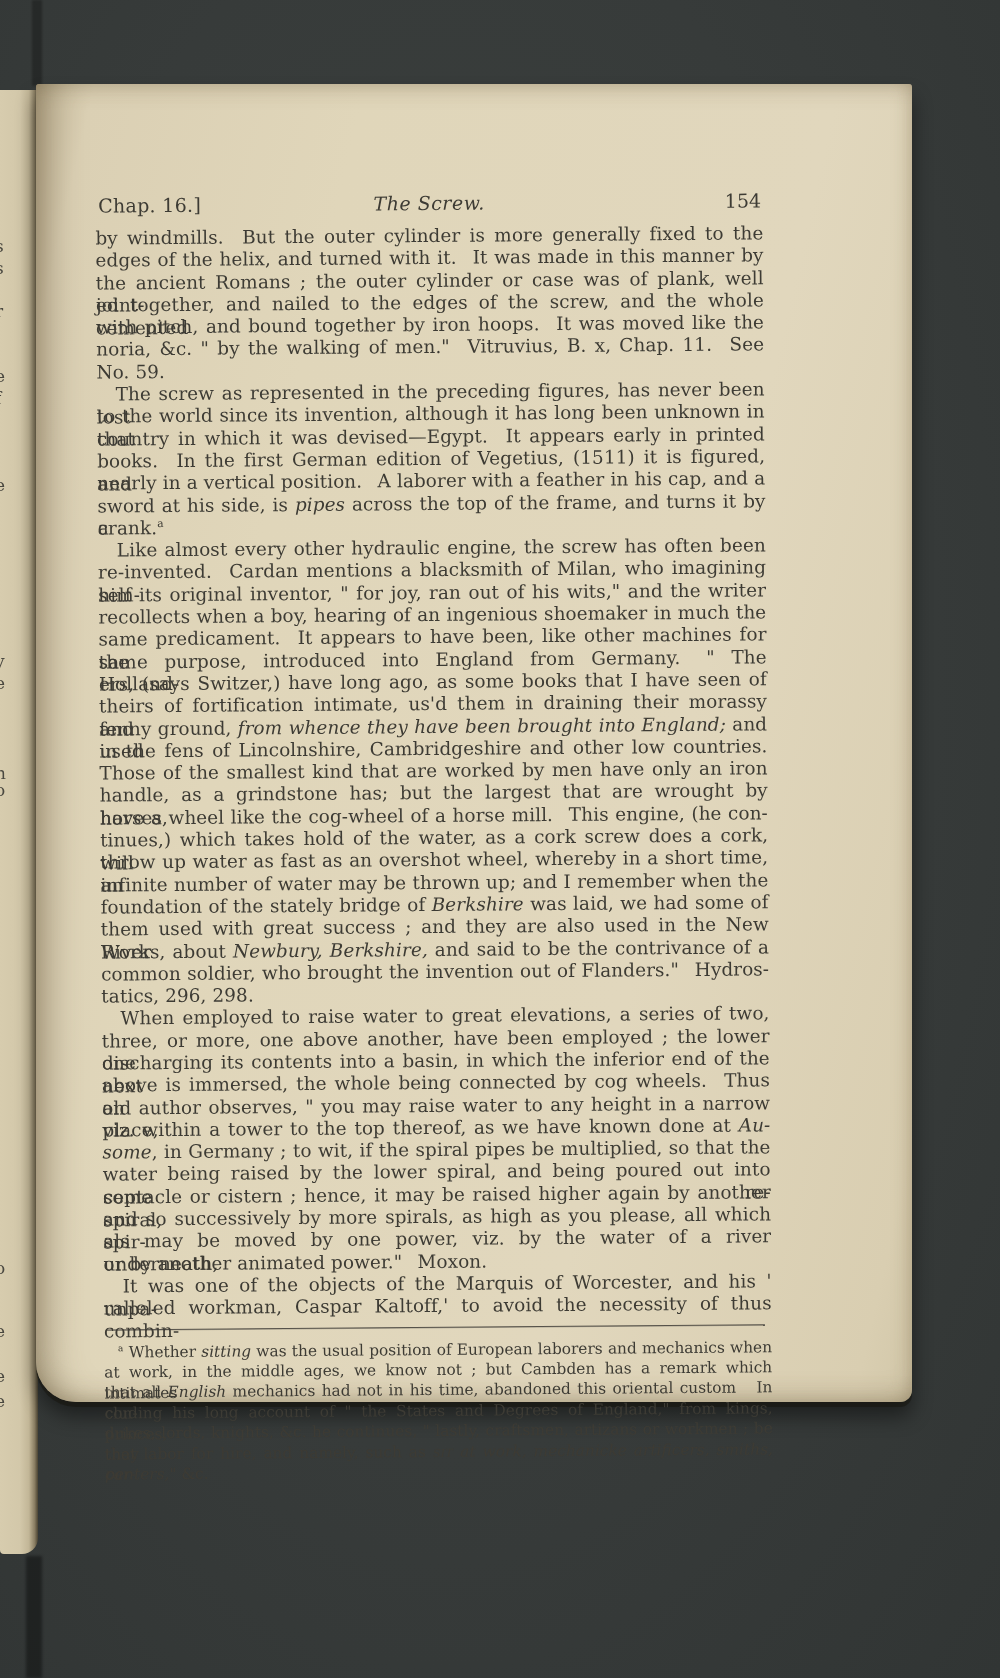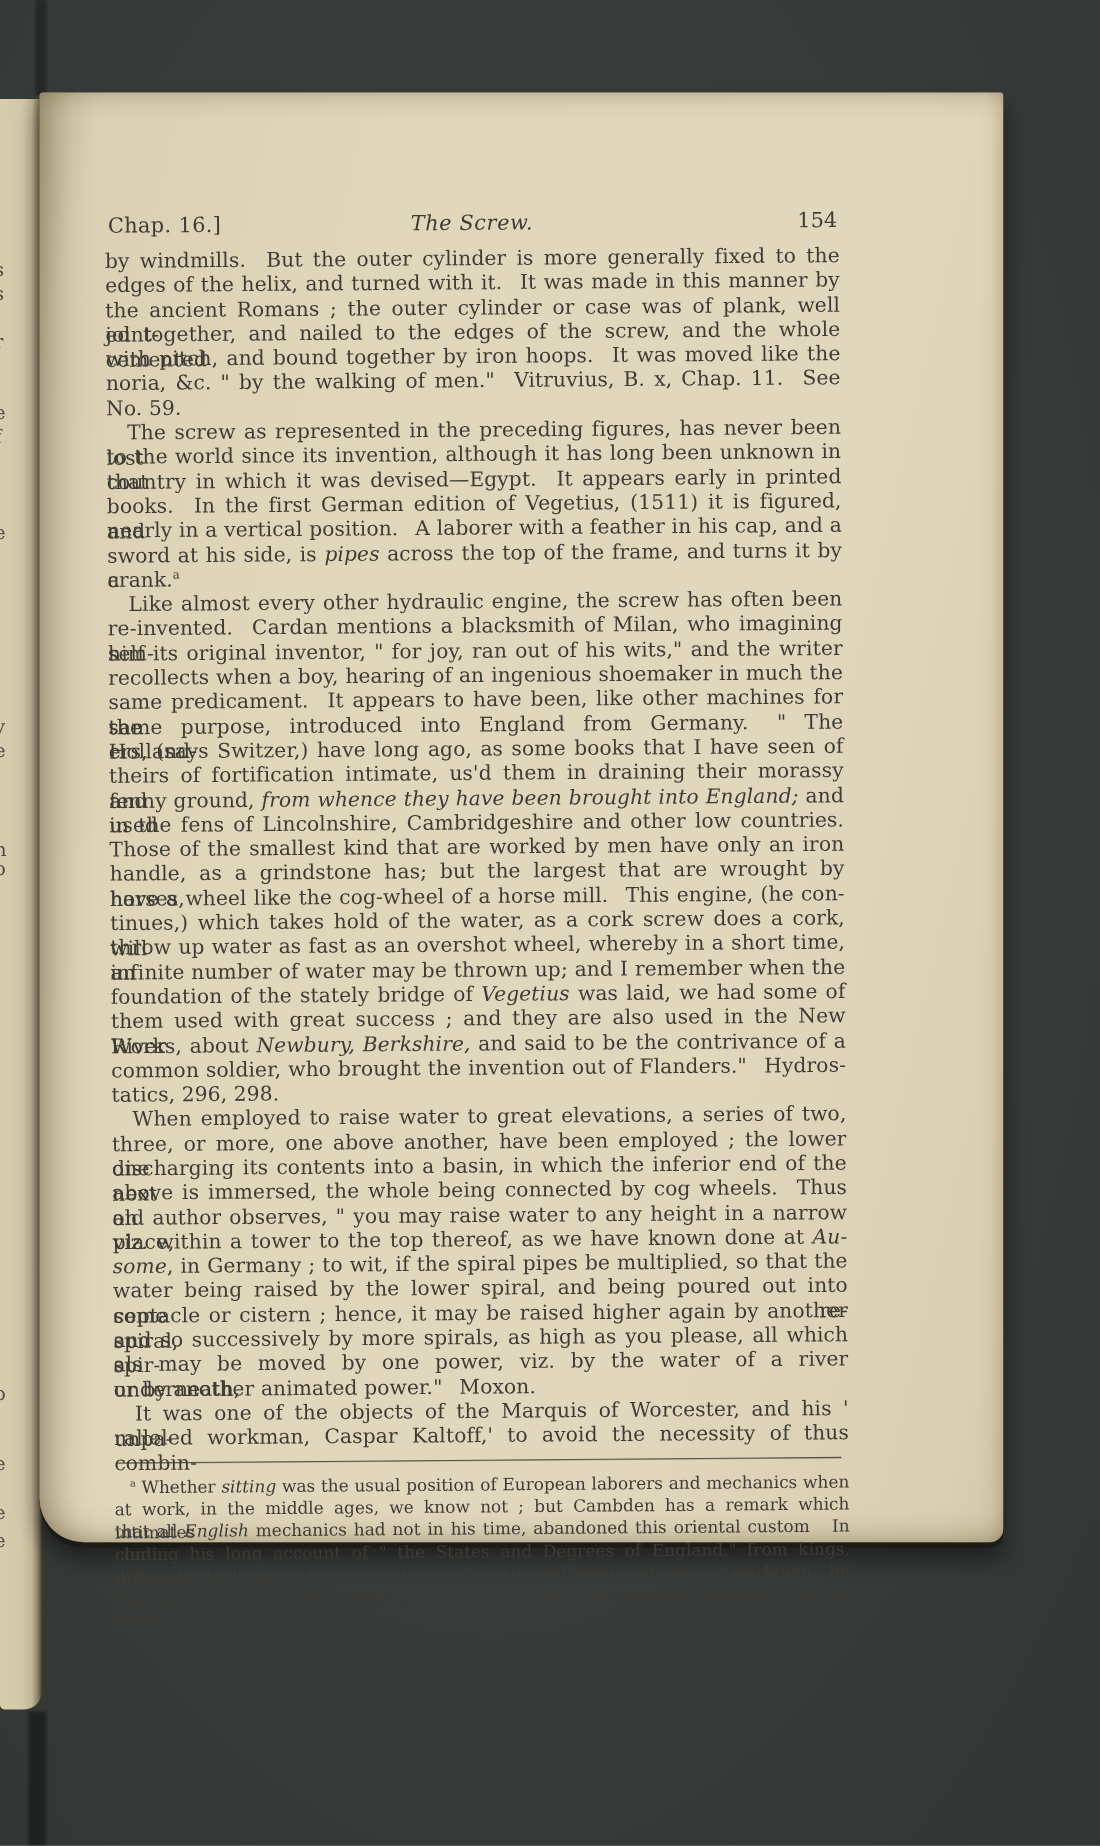--- a/index.html
+++ b/index.html
@@ -143,21 +143,21 @@
           <div class="mline">ers, (says Switzer,) have long ago, as some books that I have seen of</div>
           <div class="mline">theirs of fortification intimate, us'd them in draining their morassy and</div>
           <div class="mline">fenny ground, <i>from whence they have been brought into England;</i> and used</div>
           <div class="mline">in the fens of Lincolnshire, Cambridgeshire and other low countries.</div>
           <div class="mline">Those of the smallest kind that are worked by men have only an iron</div>
           <div class="mline">handle, as a grindstone has; but the largest that are wrought by horses,</div>
           <div class="mline">have a wheel like the cog-wheel of a horse mill.  This engine, (he con-</div>
           <div class="mline">tinues,) which takes hold of the water, as a cork screw does a cork, will</div>
           <div class="mline">throw up water as fast as an overshot wheel, whereby in a short time, an</div>
           <div class="mline">infinite number of water may be thrown up; and I remember when the</div>
-          <div class="mline">foundation of the stately bridge of <i>Vegetius</i> was laid, we had some of</div>
+          <div class="mline">foundation of the stately bridge of <i>Berkshire</i> was laid, we had some of</div>
           <div class="mline">them used with great success ; and they are also used in the New River</div>
           <div class="mline">Works, about <i>Newbury, Berkshire,</i> and said to be the contrivance of a</div>
           <div class="mline">common soldier, who brought the invention out of Flanders."  Hydros-</div>
           <div class="mline short">tatics, 296, 298.</div>
         </div>
         <div>
           <div class="mline indent">When employed to raise water to great elevations, a series of two,</div>
           <div class="mline">three, or more, one above another, have been employed ; the lower one</div>
           <div class="mline">discharging its contents into a basin, in which the inferior end of the next</div>
           <div class="mline">above is immersed, the whole being connected by cog wheels.  Thus an</div>

